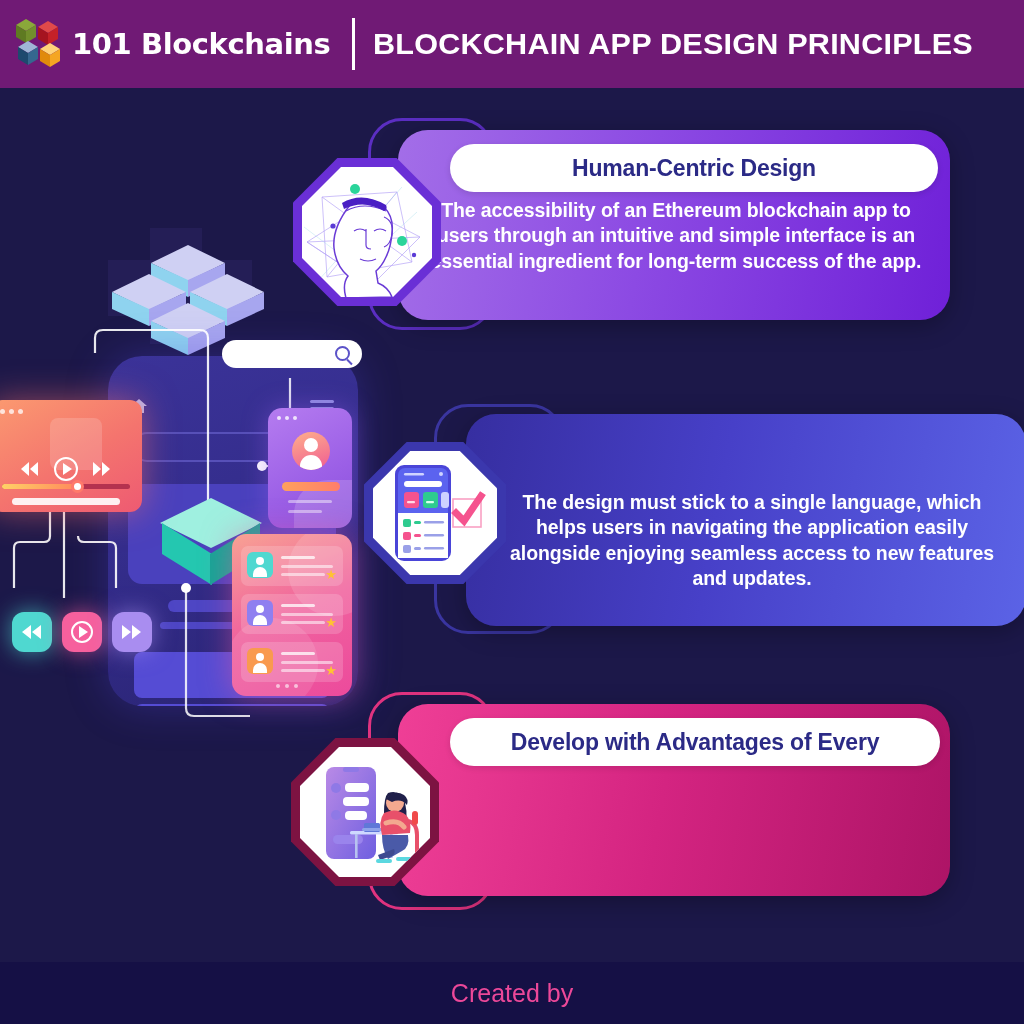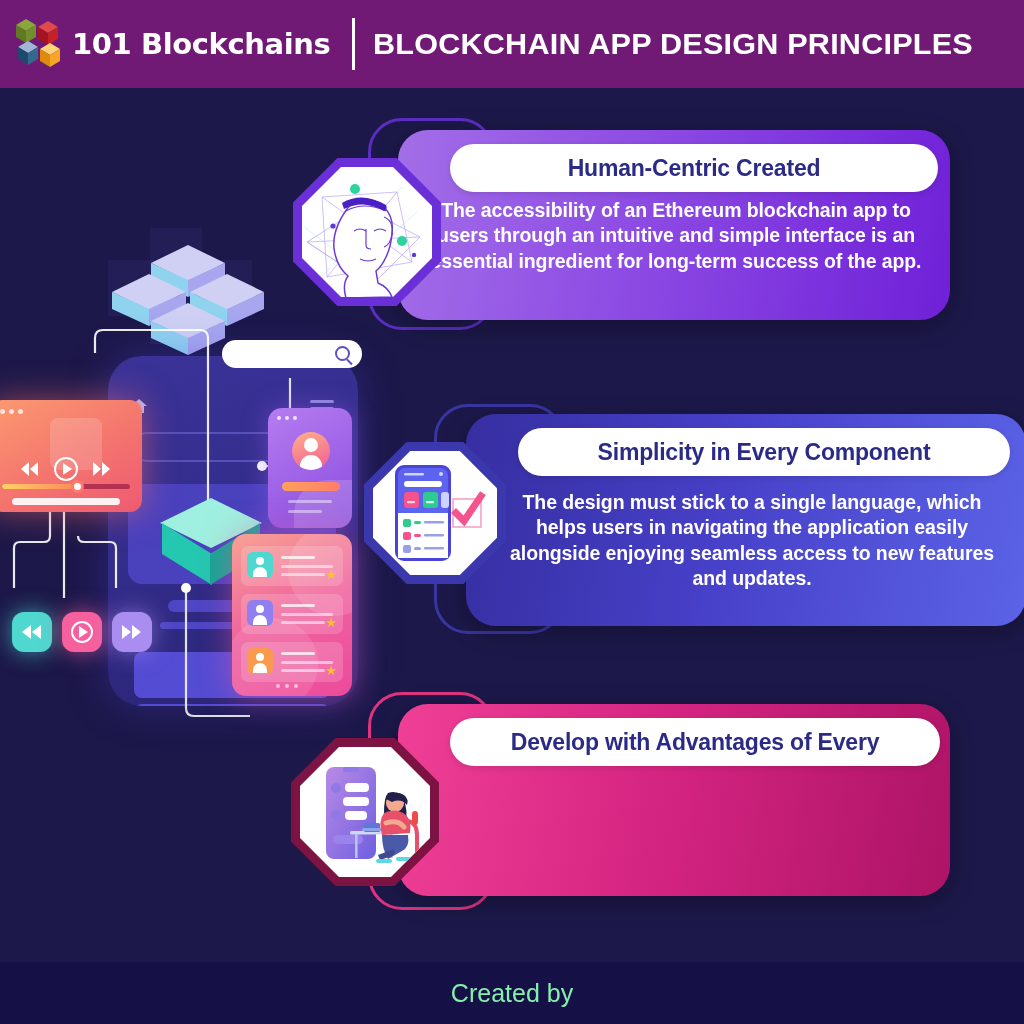--- a/index.html
+++ b/index.html
@@ -160,21 +160,21 @@
   .octo{ position:absolute; }
   .octo .ring{ position:absolute; inset:0; clip-path:polygon(30% 0,70% 0,100% 30%,100% 70%,70% 100%,30% 100%,0 70%,0 30%); }
   .octo .inner{ position:absolute; inset:9px; background:#ffffff;
       clip-path:polygon(30% 0,70% 0,100% 30%,100% 70%,70% 100%,30% 100%,0 70%,0 30%); overflow:hidden;}
 
   
   .footer{
     position:absolute; left:0; bottom:0; width:1024px; height:62px;
     background:#151045; display:flex; align-items:center; justify-content:center;
   }
-  .footer .f1{ color:#86efac; font-size:25px; }
+  .footer .f1{ color:#ec4899; font-size:25px; }
   .footer .f2{ color:#ffffff; font-size:25px; font-weight:bold; }
 </style>
 </head>
 <body>
 
 <div class="header">
   <div class="logo-mark">
     
     <svg width="56" height="56" viewBox="0 0 56 56">
       <g>
@@ -381,21 +381,21 @@
         <i></i>
         <i></i>
         <i></i>
       </div>
   </div>
 </div>
 
 <div class="outline" style="left:368px;top:118px;width:126px;height:212px;border-color:#5b2ec2;"></div>
 <div class="card" style="left:398px;top:130px;width:552px;height:190px;background:linear-gradient(100deg,#a36ee8 0%,#8c4ae3 45%,#6f20d8 100%);box-shadow:0 6px 24px rgba(0,0,0,.28);">
   <div class="ribbon" style="left:52px;top:14px;width:488px;height:48px;">
-    <span>Human-Centric Created</span>
+    <span>Human-Centric Design</span>
   </div>
   <div class="body" style="left:28px;top:68px;width:500px;">The accessibility of an Ethereum blockchain app to users through an intuitive and simple interface is an essential ingredient for long-term success of the app.</div>
 </div>
 <div class="octo" style="left:293px;top:158px;width:148px;height:148px;">
   <div class="ring" style="background:#6a2fd6;"></div>
   <div class="inner">
     <svg viewBox="0 0 130 130" width="130" height="130">
       <g stroke="#7b5cf0" stroke-width="0.7" fill="none" opacity=".55">
         <path d="M5 75 L60 40 L118 70 L70 118 Z"></path>
         <path d="M5 75 L70 118"></path>
@@ -424,23 +424,20 @@
       <circle cx="53" cy="22" r="5" fill="#2ad49a"></circle>
       <circle cx="100" cy="74" r="5" fill="#2ad49a"></circle>
       <circle cx="31" cy="59" r="2.6" fill="#5b3bd6"></circle>
       <circle cx="112" cy="88" r="2.2" fill="#5b3bd6"></circle>
     </svg>
   </div>
 </div>
 
 <div class="outline" style="left:434px;top:404px;width:130px;height:230px;border-color:#3a35a0;"></div>
 <div class="card" style="left:466px;top:414px;width:560px;height:212px;background:linear-gradient(100deg,#362ea0 0%,#4740c8 45%,#5b63e6 100%);box-shadow:0 6px 24px rgba(0,0,0,.28);">
-  <div class="ribbon" style="left:52px;top:14px;width:492px;height:48px;">
-    <span>Simplicity in Every Component</span>
-  </div>
   <div class="body" style="left:32px;top:76px;width:508px;">The design must stick to a single language, which helps users in navigating the application easily alongside enjoying seamless access to new features and updates.</div>
 </div>
 <div class="octo" style="left:364px;top:442px;width:142px;height:142px;">
   <div class="ring" style="background:#3b37ad;"></div>
   <div class="inner">
     <svg viewBox="0 0 124 124" width="124" height="124">
       <rect x="22" y="14" width="56" height="96" rx="9" fill="#4a45d8"></rect>
       <rect x="25" y="17" width="50" height="90" rx="7" fill="#5b63ef"></rect>
       <rect x="31" y="22" width="20" height="2.4" rx="1.2" fill="#cfd3ff"></rect>
       <rect x="66" y="21" width="4" height="4" rx="2" fill="#cfd3ff"></rect>

